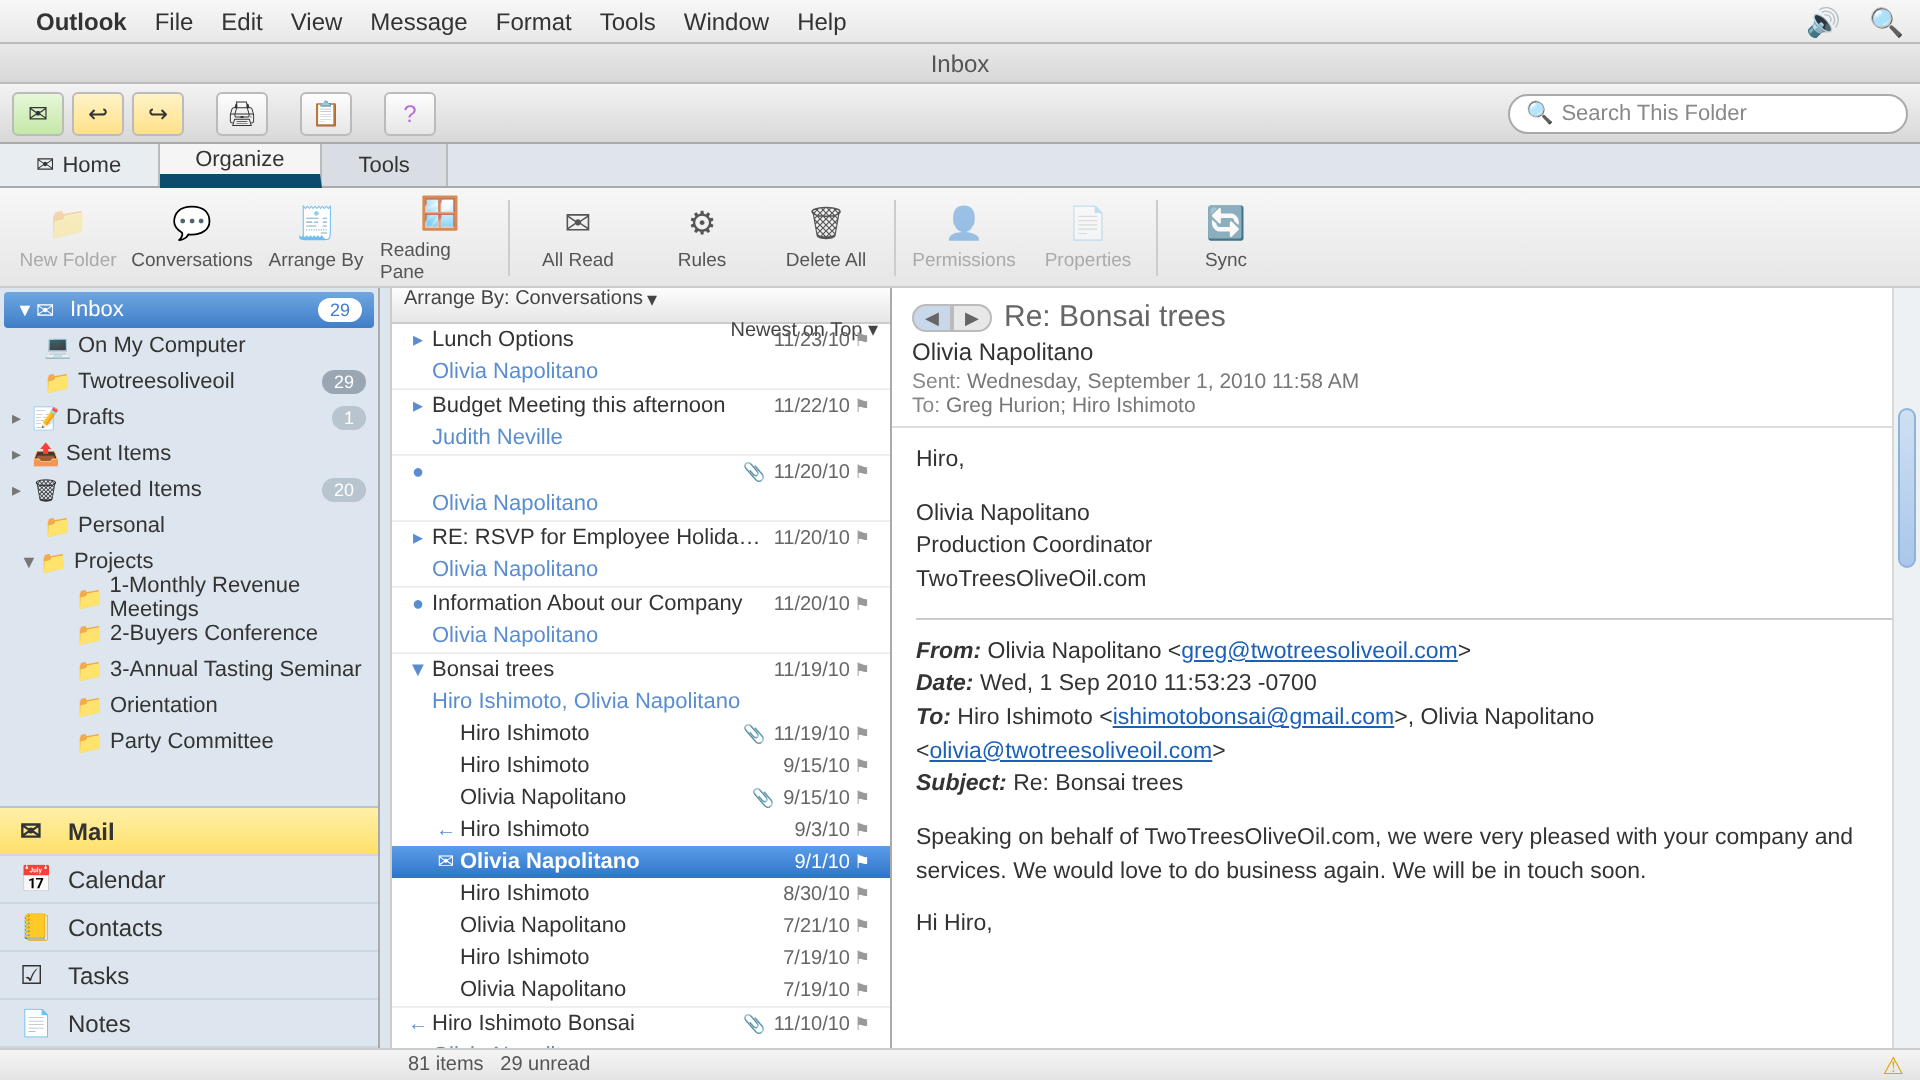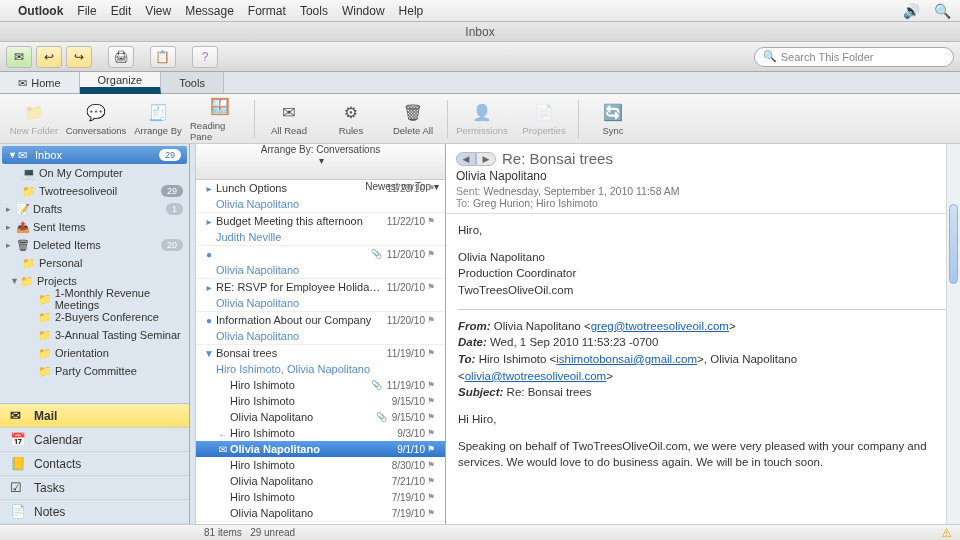--- a/index.html
+++ b/index.html
@@ -51,21 +51,21 @@
 .navhead { font-size:10px; color:#6b7a88; font-weight:bold; padding:6px 0 2px 8px; letter-spacing:0.3px; }
 .navrow.sub { padding-left:22px; }
 .navrow.sub2 { padding-left:38px; }
 
 .bottomnav { border-top:1px solid #b8c4d0; }
 .bnav { height:24px; display:flex; align-items:center; padding-left:10px; gap:8px; font-size:12px; border-bottom:1px solid #cdd7e0; }
 .bnav.sel { background:linear-gradient(#fff0a8,#ffe06a); font-weight:bold; }
 .bnav .bi { width:16px; font-size:13px; }
 
 .listcol { width:250px; border-right:1px solid #aaa; background:#fff; display:flex; flex-direction:column; }
-.listhead { height:36px; background:linear-gradient(#fdfdfd,#e6e6e6); border-bottom:1px solid #ccc; display:flex; align-items:center; padding:0 6px; font-size:10px; color:#444;flex-direction:column; }
+.listhead { height:18px; background:linear-gradient(#fdfdfd,#e6e6e6); border-bottom:1px solid #ccc; display:flex; padding:0 6px; font-size:10px; color:#444; }
 .listhead .r { margin-left:auto;margin-top:15px; }
 .list { flex:1; overflow:hidden; }
 .conv { border-bottom:1px solid #eee; }
 .crow { display:flex; align-items:center; height:16px; padding:0 6px 0 6px; font-size:11px; }
 .crow .ci { width:14px; font-size:10px; color:#5a8dd0; text-align:center; }
 .crow .subj { flex:1; overflow:hidden; white-space:nowrap; text-overflow:ellipsis; color:#333; }
 .crow .date { color:#666; font-size:10px; margin-left:4px; white-space:nowrap; }
 .crow .fl { width:12px; font-size:9px; color:#999; margin-left:2px; }
 .crow.from .subj { color:#5a8dd0; }
 .crow.sub { padding-left:20px; }
@@ -448,22 +448,22 @@
     <div class="rbody">
       <p>Hiro,</p>
       <p><span>Olivia Napolitano</span><br><span>Production Coordinator</span><br><span>TwoTreesOliveOil.com</span></p>
       <hr>
       <p class="hdr">
         <b>From:</b> <span>Olivia Napolitano &lt;</span><span class="lnk">greg@twotreesoliveoil.com</span><span>&gt;</span><br>
         <b>Date:</b> <span>Wed, 1 Sep 2010 11:53:23 -0700</span><br>
         <b>To:</b> <span>Hiro Ishimoto &lt;</span><span class="lnk">ishimotobonsai@gmail.com</span><span>&gt;, Olivia Napolitano &lt;</span><span class="lnk">olivia@twotreesoliveoil.com</span><span>&gt;</span><br>
         <b>Subject:</b> <span>Re: Bonsai trees</span>
       </p>
+      <p>Speaking on behalf of TwoTreesOliveOil.com, we were very pleased with your company and services. We would love to do business again. We will be in touch soon.</p>
       <p>Hi Hiro,</p>
-      <p>Speaking on behalf of TwoTreesOliveOil.com, we were very pleased with your company and services. We would love to do business again. We will be in touch soon.</p>
 
     </div>
     <div class="rscroll">
         <div class="thumb"></div>
       </div>
   </div>
 </div>
 
 <div class="status">
   <span style="width:196px"></span>

